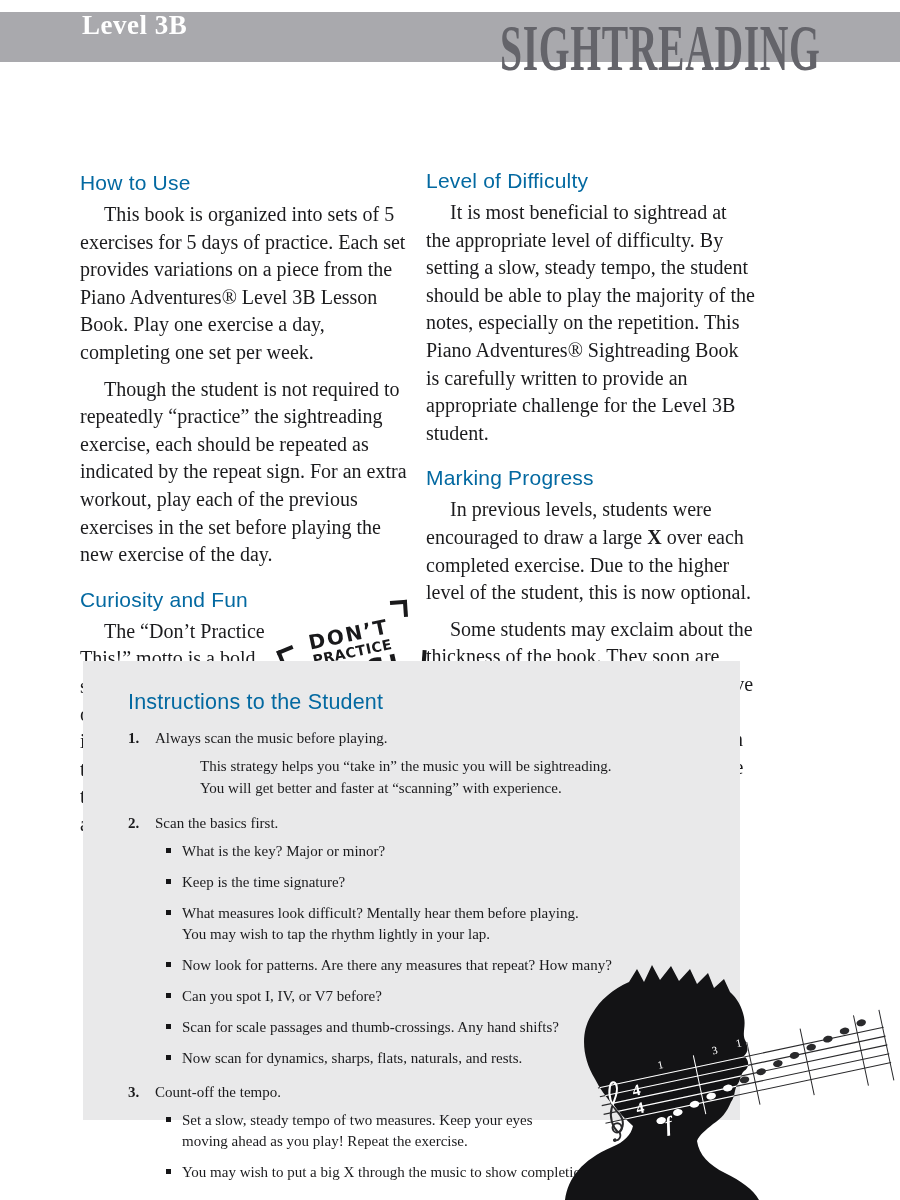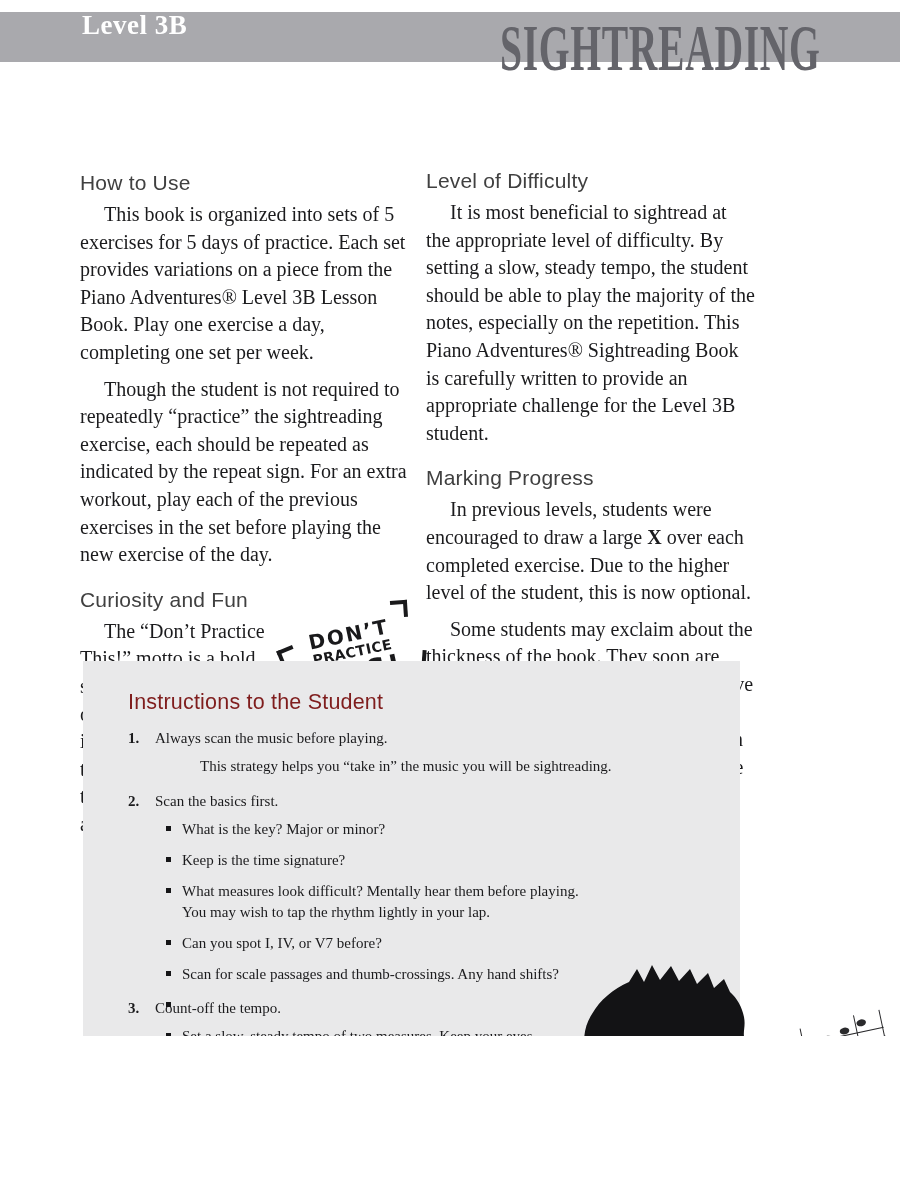--- a/index.html
+++ b/index.html
@@ -1,35 +1,35 @@
 <!DOCTYPE html>
 <html style="--bar: #a9a9ad; --title: #64646a; --box: #e9e9ea; --ink: #1b1b1d; --silhouette: #131315;"><head>
 <meta charset="utf-8">
 <style>
   :root{
     --bar:#a9a9ad; --title:#64646a; --box:#e9e9ea; --ink:#1b1b1d; --silhouette:#131315;
   }
   html,body{margin:0;padding:0;background:#fff;}
-  .page{position:relative;width:900px;height:1036px;background:#fff;overflow:hidden;
+  .page{position:relative;width:900px;height:1200px;background:#fff;overflow:hidden;
         font-family:"Liberation Serif",serif;color:var(--ink);}
 
   
   .topbar{position:absolute;left:0;top:12px;width:900px;height:50px;background:var(--bar);}
   .level{position:absolute;left:82px;top:10px;font-family:"Liberation Serif",serif;
          font-weight:bold;font-size:27px;color:#fff;letter-spacing:.5px;}
   .booktitle{position:absolute;right:80px;top:16px;line-height:1;white-space:nowrap;
          font-family:"Liberation Serif",serif;font-weight:bold;font-size:60px;
          color:var(--title);letter-spacing:1px;transform:scaleX(.66) scaleY(1.08);
          transform-origin:right top;}
 
   
   .colL{position:absolute;left:80px;top:172px;width:336px;}
   .colR{position:absolute;left:426px;top:170px;width:330px;}
   h2.sect{font-family:"Liberation Sans",sans-serif;font-weight:400;font-size:21px;
-          line-height:1;letter-spacing:.2px;margin:0 0 8px 0;color:#404040;}
+          line-height:1;letter-spacing:.2px;margin:0 0 8px 0;color:#0369a1;}
   h2.sect.later{margin-top:20px;}
   .colL p,.colR p{font-size:20px;line-height:1.38;margin:0 0 9px 0;text-indent:24px;}
   .bx{font-weight:bold;}
 
   
   .stampF{float:right;width:126px;height:110px;margin:0 0 2px 8px;position:relative;}
   .stamp{position:absolute;left:4px;top:6px;width:118px;transform:rotate(-12deg);
          font-family:"DejaVu Sans",sans-serif;font-weight:bold;color:#19191b;
          text-align:center;line-height:1;}
   .s1{font-size:20px;letter-spacing:2px;}
@@ -37,21 +37,21 @@
   .s3{font-size:27px;letter-spacing:2px;margin-top:0px;}
   .corner{position:absolute;width:13px;height:13px;border:0 solid #19191b;}
   .ctl{left:-14px;top:10px;border-top-width:4px;border-left-width:4px;transform:rotate(-10deg);}
   .ctr{right:-4px;top:-13px;border-top-width:4px;border-right-width:4px;transform:rotate(8deg);}
   .cbl{left:-16px;bottom:-14px;border-bottom-width:4px;border-left-width:4px;transform:rotate(-6deg);}
   .cbr{right:-12px;bottom:6px;border-bottom-width:4px;border-right-width:4px;transform:rotate(16deg);}
 
   
   .ibox{position:absolute;left:83px;top:661px;width:657px;height:459px;background:var(--box);}
   .ititle{font-family:"Liberation Sans",sans-serif;font-weight:400;font-size:21.5px;
-          letter-spacing:.2px;margin:29px 0 6px 45px;color:#7f1d1d;}
+          letter-spacing:.2px;margin:29px 0 6px 45px;color:#0369a1;}
   .item{margin:13px 20px 7px 45px;font-size:15px;line-height:1.4;}
   .item .num{display:inline-block;width:27px;font-weight:bold;}
   .ihead{font-weight:normal;}
   .iline{margin:0 20px 0 117px;font-size:15px;line-height:1.45;}
   .bullet{position:relative;margin:1px 12px 10px 99px;font-size:15px;line-height:1.4;}
   .bsq{position:absolute;left:-16px;top:7px;width:5px;height:5px;background:#151517;}
 
   
   .sil{position:absolute;left:540px;top:940px;width:360px;height:260px;}
 </style>
@@ -91,35 +91,36 @@
     <p>Some students may exclaim about the thickness of the book. They soon are rewarded to find how fast they can move through it. Indeed, with confidence increasing, the student can take pride in moving to completion of this very large book ... and do so with a crescendo of achievement.</p>
   </div>
 
   <div class="ibox">
     <div class="ititle">Instructions to the Student</div>
 
     <div class="item">
       <span class="num">1.</span><span class="ihead">Always scan the music before playing.</span>
     </div>
     <div class="iline">This strategy helps you “take in” the music you will be sightreading.</div>
+    <div class="iline">You will get better and faster at “scanning” with experience.</div>
 
     <div class="item">
       <span class="num">2.</span><span class="ihead">Scan the basics first.</span>
     </div>
     <div class="bullet"><span class="bsq"></span><span>What is the key? Major or minor?</span></div>
     <div class="bullet"><span class="bsq"></span><span>Keep is the time signature?</span></div>
     <div class="bullet">
         <span class="bsq"></span>
         <span style="display:block">What measures look difficult? Mentally hear them before playing.</span>
         <span style="display:block">You may wish to tap the rhythm lightly in your lap.</span>
       </div>
-    <div class="bullet"><span class="bsq"></span></div>
+    <div class="bullet"><span class="bsq"></span><span>Now look for patterns. Are there any measures that repeat? How many?</span></div>
     <div class="bullet"><span class="bsq"></span><span>Can you spot I, IV, or V7 before?</span></div>
     <div class="bullet"><span class="bsq"></span><span>Scan for scale passages and thumb-crossings. Any hand shifts?</span></div>
-    <div class="bullet"><span class="bsq"></span></div>
+    <div class="bullet"><span class="bsq"></span><span>Now scan for dynamics, sharps, flats, naturals, and rests.</span></div>
 
     <div class="item">
       <span class="num">3.</span><span class="ihead">Count-off the tempo.</span>
     </div>
     <div class="bullet">
         <span class="bsq"></span>
         <span style="display:block">Set a slow, steady tempo of two measures. Keep your eyes</span>
         <span style="display:block">moving ahead as you play! Repeat the exercise.</span>
       </div>
     <div class="bullet"><span class="bsq"></span><span>You may wish to put a big X through the music to show completion.</span></div>

